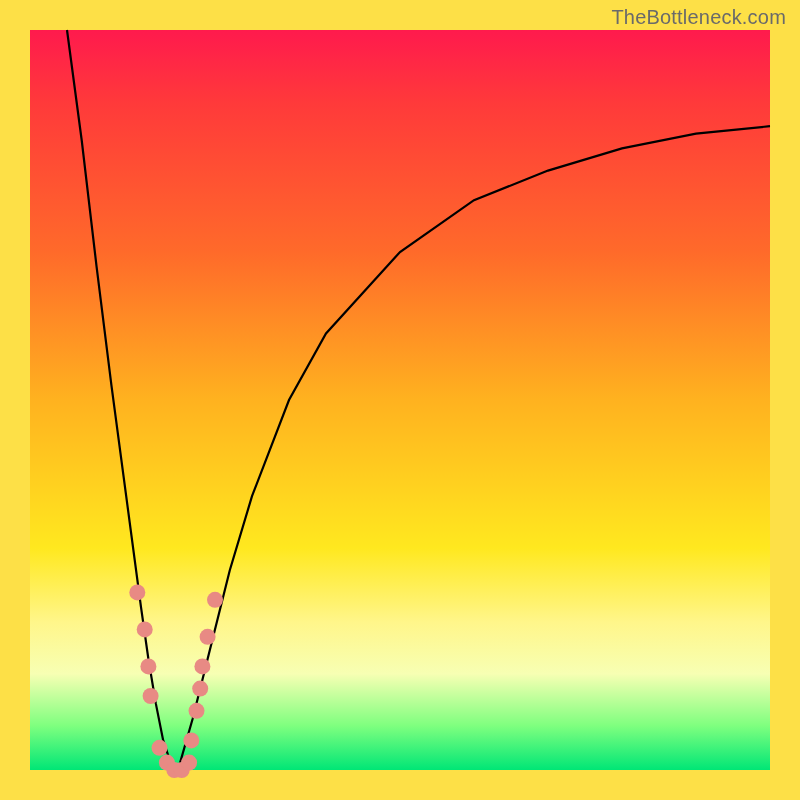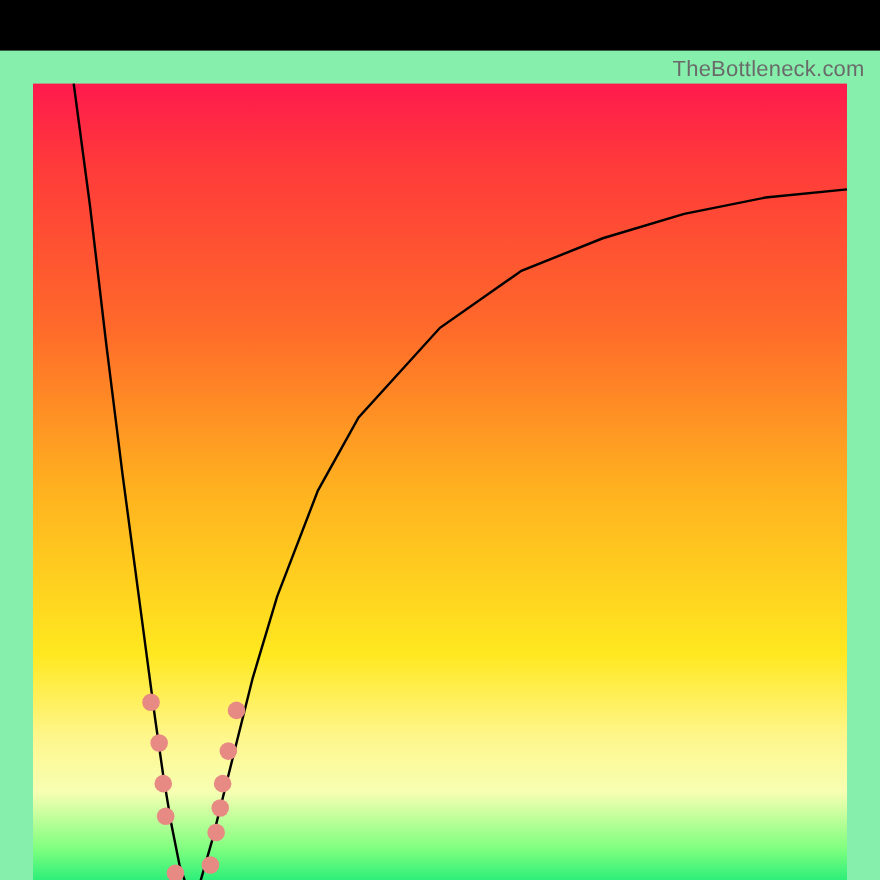--- a/index.html
+++ b/index.html
@@ -7,22 +7,21 @@
     padding: 0;
     width: 800px;
     height: 800px;
     overflow: hidden;
     background: #000;
     font-family: Arial, Helvetica, sans-serif;
   }
   .frame {
     position: absolute;
     inset: 0;
-    background: #86efac;
-    margin-top: 46px;
+    background: #fde047;
   }
   .plot-area {
     position: absolute;
     left: 30px;
     top: 30px;
     width: 740px;
     height: 740px;
     
     background: linear-gradient(
       to bottom,

